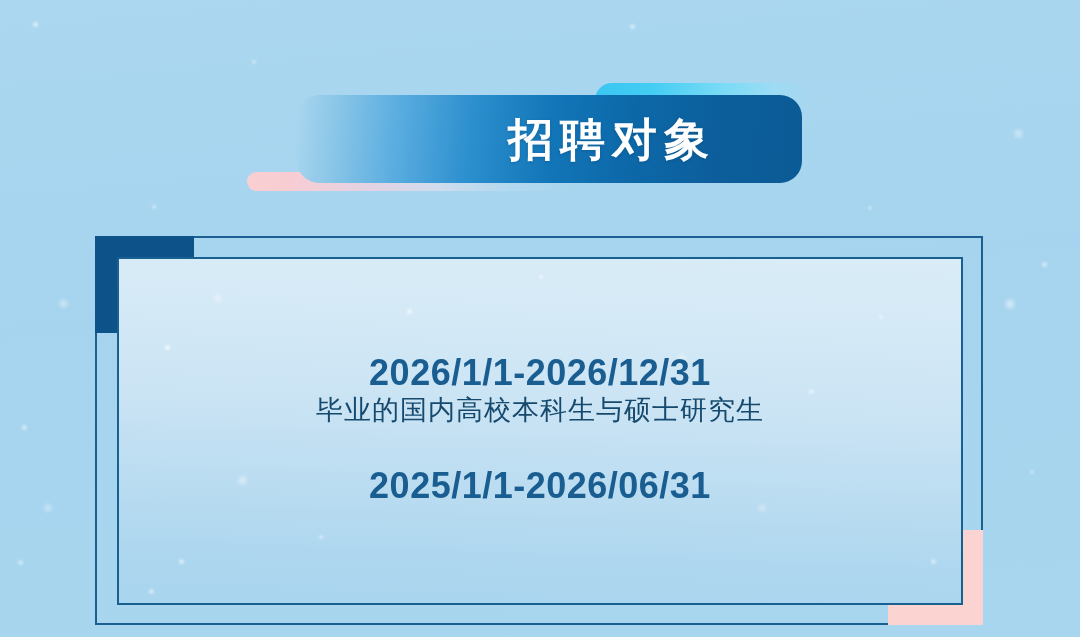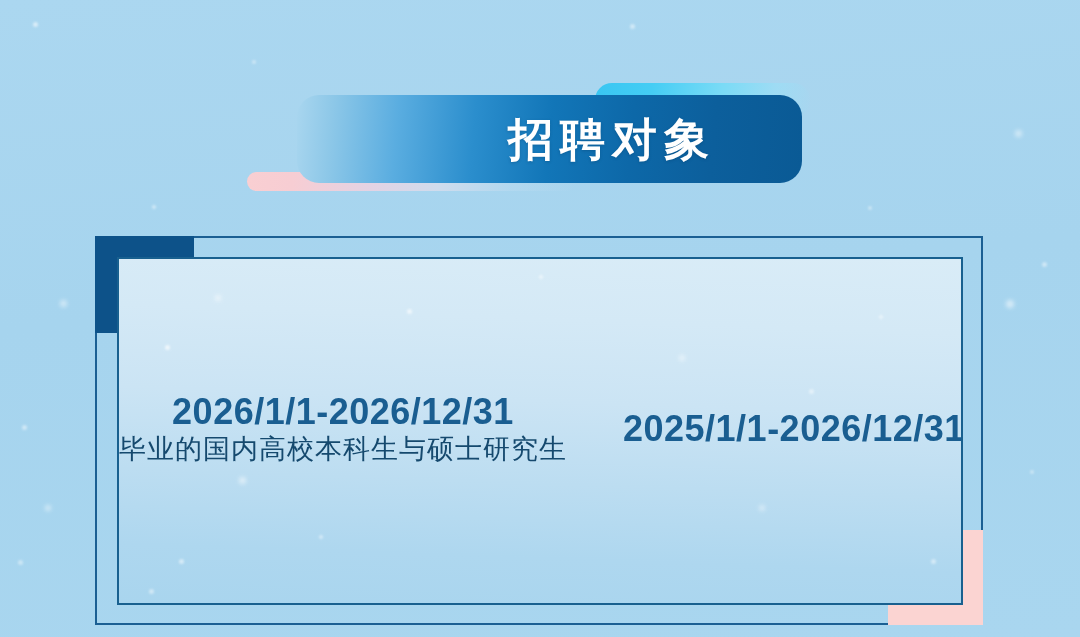--- a/index.html
+++ b/index.html
@@ -193,23 +193,23 @@
     flex-direction: column;
     align-items: center;
     justify-content: center;
   }
 
   #entry-list {
     position: relative;
     z-index: 2;
     width: 100%;
     display: flex;
-    flex-direction: row;
+    flex-direction: column;
     align-items: center;
-    gap: 56px;
+    gap: 40px;
     margin-top: -4px;
   }
 
   .entry {
     display: flex;
     flex-direction: column;
     align-items: center;
     text-align: center;
   }
 
@@ -286,20 +286,20 @@
       </div>
 
       <div id="entry-list">
 
         <div class="entry">
           <div class="entry-range">2026/1/1-2026/12/31</div>
           <div class="entry-desc">毕业的国内高校本科生与硕士研究生</div>
         </div>
 
         <div class="entry">
-          <div class="entry-range">2025/1/1-2026/12/31</div>
+          <div class="entry-range">2025/1/1-2026/06/31</div>
         </div>
 
       </div>
     </div>
   </div>
 
 </div>
 
 </body></html>

